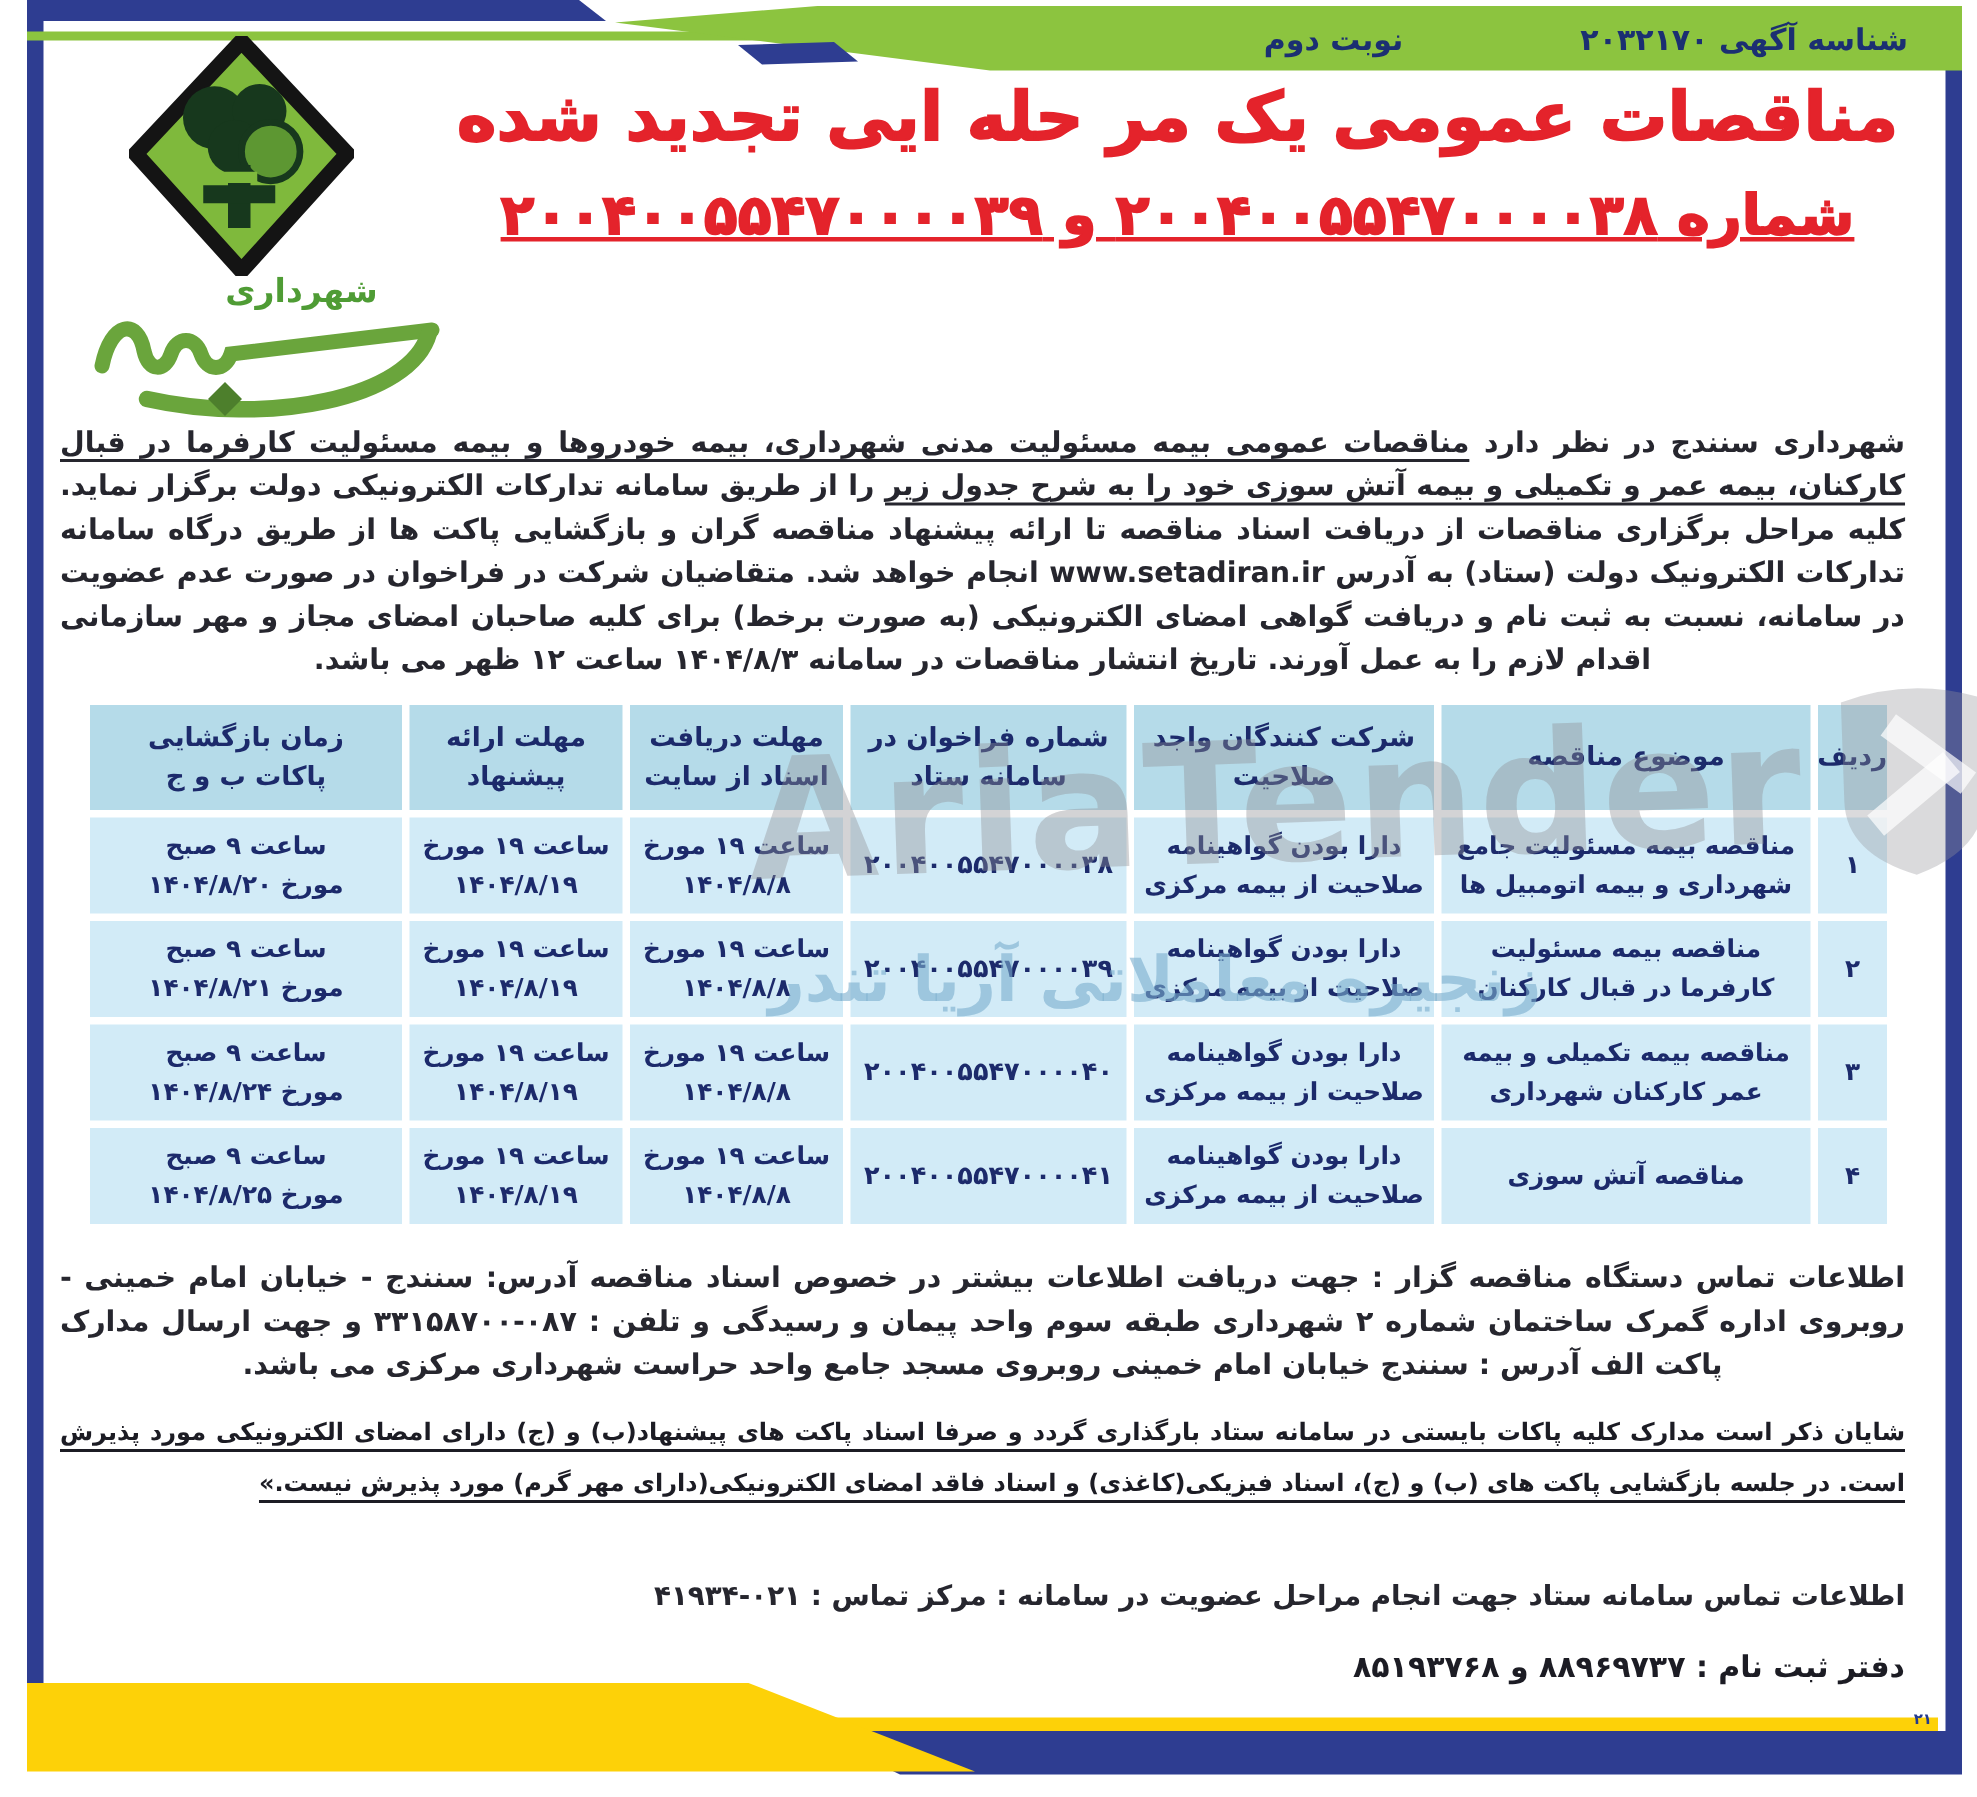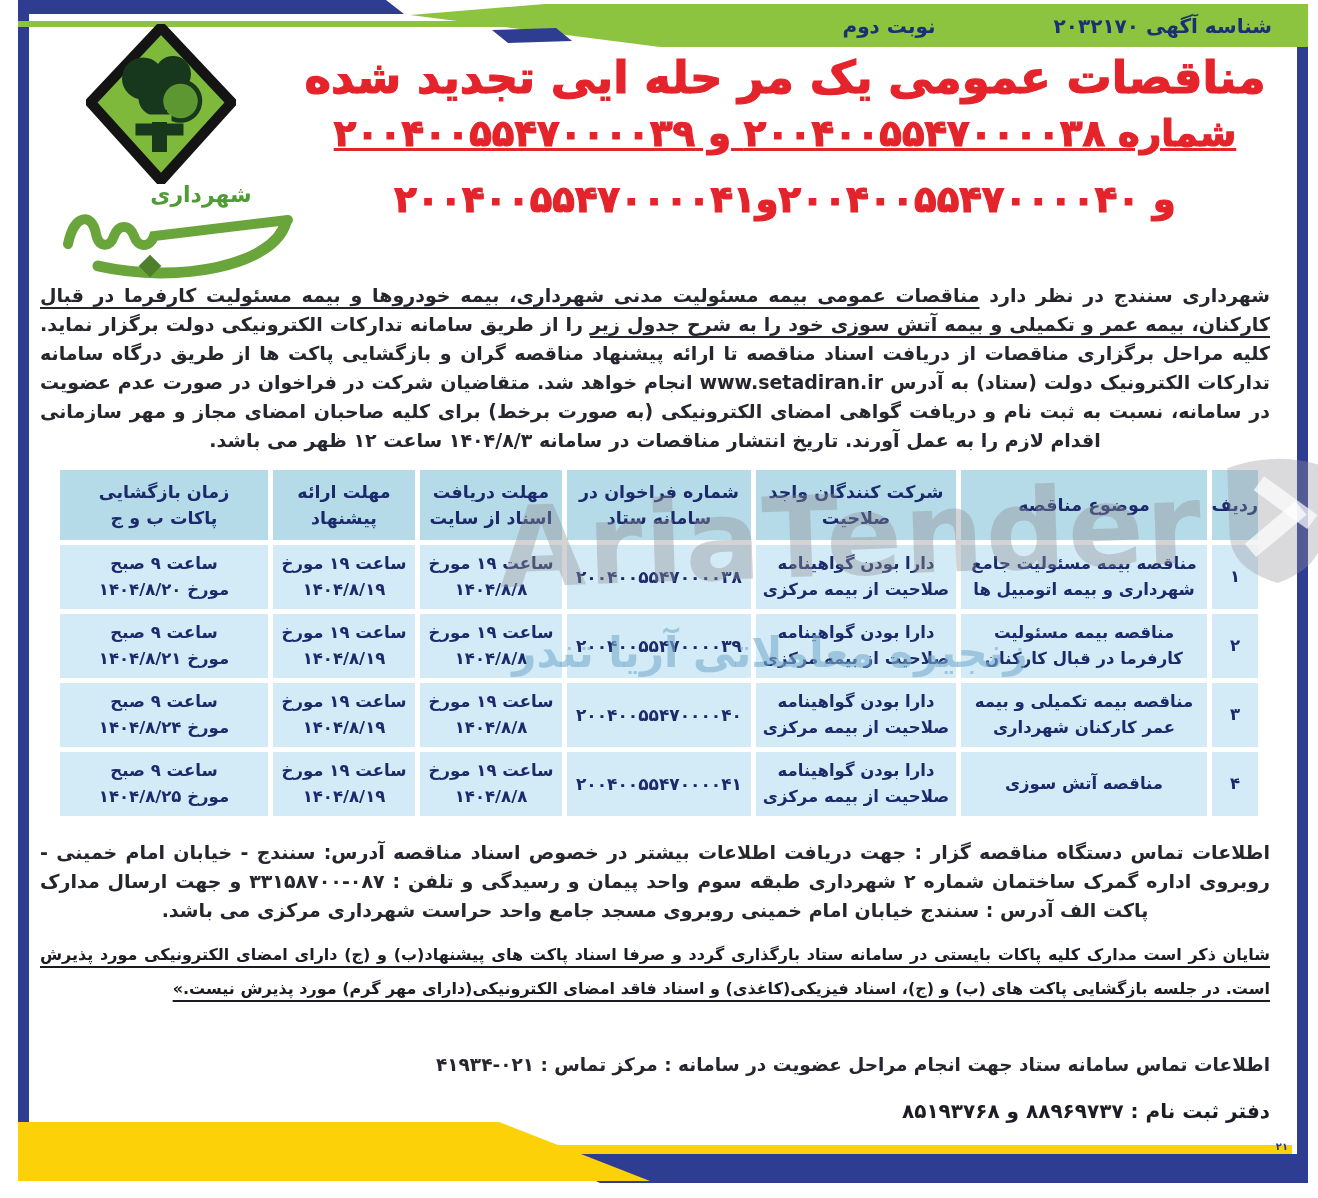--- a/index.html
+++ b/index.html
@@ -16,21 +16,21 @@
   
   .logo { position:absolute; left:58px; top:22px; width:258px; height:258px; z-index:10; }
   .logo .diamond { position:absolute; left:28px; top:2px; }
   .logo .org { position:absolute; top:160px; left:78px; width:130px; text-align:center;
     color:#4f9c35; font-weight:bold; font-size:22px; }
   .logo .callig { position:absolute; top:178px; left:0px; }
 
   
   .title { position:absolute; left:288px; top:50px; width:994px; z-index:10; text-align:center;
     color:#e4232b; font-weight:bold; direction:rtl; -webkit-text-stroke:1.2px #e4232b; }
-  .title .l1 { font-size:45px; line-height:1.25; margin-bottom:4px; }
+  .title .l1 { font-size:45px; line-height:1.25; margin-bottom:14px; }
   .title .l2 { font-size:37px; line-height:1.3; margin-bottom:18px;text-decoration:underline; }
   .title .l3 { font-size:37px; line-height:1.3; }
 
   
   .para { position:absolute; left:40px; right:48px; direction:rtl; color:#26262e; z-index:10;
     text-align:justify; font-weight:bold; }
   .intro { top:281px; font-size:19px; line-height:29px; text-align-last:center; }
   .fp1 { top:838px; font-size:19px; line-height:29px; text-align-last:center; }
   .fp2 { top:938px; font-size:16px; line-height:34px; color:#1c1c24;
     text-decoration:underline; text-underline-offset:6px; text-decoration-thickness:1.5px; text-align-last:right; }
@@ -105,21 +105,20 @@
       <path d="M10,44 C16,14 34,12 38,34 C41,48 52,48 56,36 C60,24 72,24 76,36 C80,48 92,48 96,36 L230,20" fill="none" stroke="#6aa53c" stroke-width="10" stroke-linecap="round"></path>
       <path d="M228,22 C216,66 120,84 40,66" fill="none" stroke="#6aa53c" stroke-width="11" stroke-linecap="round"></path>
       <rect x="84" y="58" width="16" height="16" fill="#4d7f2c" transform="rotate(45 92 66)"></rect>
       <title>سنندج</title>
     </svg>
   </div>
 
   <div class="title">
     <div class="l1">مناقصات عمومی یک مر حله ایی تجدید شده</div>
     <div class="l2">شماره ۲۰۰۴۰۰۵۵۴۷۰۰۰۰۳۸ و ۲۰۰۴۰۰۵۵۴۷۰۰۰۰۳۹</div>
-    <div class="l3">و ۲۰۰۴۰۰۵۵۴۷۰۰۰۰۴۰و۲۰۰۴۰۰۵۵۴۷۰۰۰۰۴۱</div>
   </div>
 
   <p class="para intro"><span>شهرداری سنندج در نظر دارد </span><span class="useg">مناقصات عمومی بیمه مسئولیت مدنی شهرداری، بیمه خودروها و بیمه مسئولیت کارفرما در قبال کارکنان، بیمه عمر و تکمیلی و بیمه آتش سوزی خود را به شرح جدول زیر</span><span> را از طریق سامانه تدارکات الکترونیکی دولت برگزار نماید. کلیه مراحل برگزاری مناقصات از دریافت اسناد مناقصه تا ارائه پیشنهاد مناقصه گران و بازگشایی پاکت ها از طریق درگاه سامانه تدارکات الکترونیک دولت (ستاد) به آدرس www.setadiran.ir انجام خواهد شد. متقاضیان شرکت در فراخوان در صورت عدم عضویت در سامانه، نسبت به ثبت نام و دریافت گواهی امضای الکترونیکی (به صورت برخط) برای کلیه صاحبان امضای مجاز و مهر سازمانی اقدام لازم را به عمل آورند. تاریخ انتشار مناقصات در سامانه ۱۴۰۴/۸/۳ ساعت ۱۲ ظهر می باشد.</span></p>
 
   <table class="tender-table">
     <colgroup>
       <col style="width:46px">
         <col style="width:246px">
         <col style="width:200px">
         <col style="width:184px">

